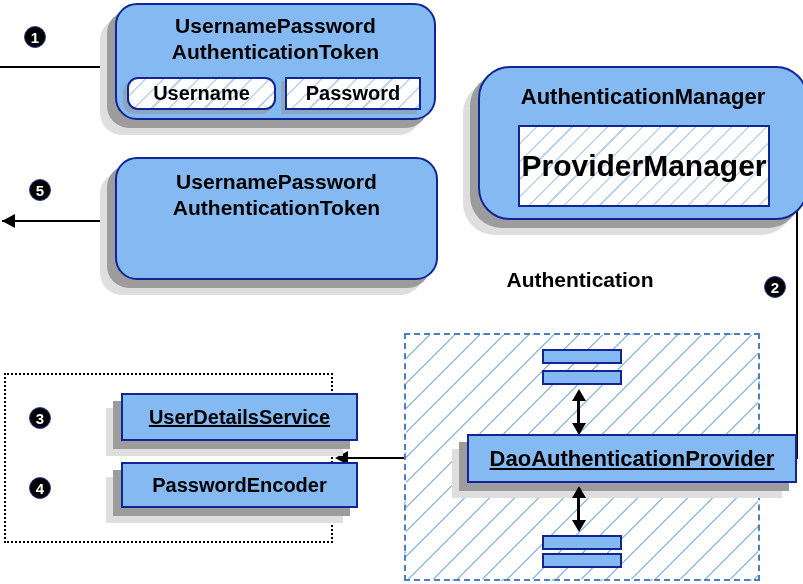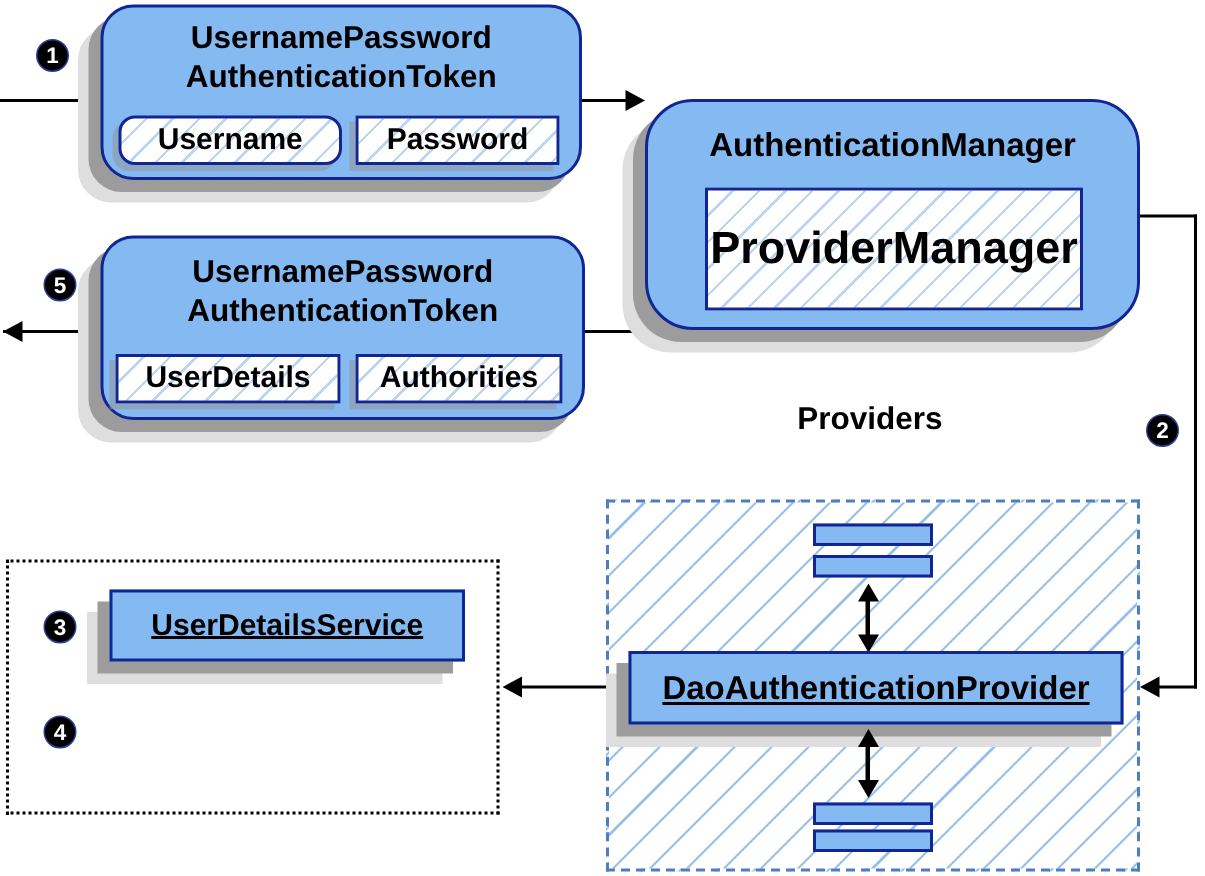--- a/index.html
+++ b/index.html
@@ -24,20 +24,21 @@
   .dbl { position:absolute; width:16px; }
   .dbl .stem { position:absolute; left:6px; top:9px; bottom:9px; width:3px; background:#000; }
   .dbl .ah-u { top:0; left:1px; }
   .dbl .ah-d { bottom:0; left:1px; }
   
   .node {
     position:absolute;
     background:#85b9f2;
     border:2px solid #112693;
     box-shadow:-8px 8px 0 0 #9c9c9c, -15px 15px 0 0 #dedede;
+    margin-left:48px;
   }
   .round { border-radius:22px; }
   .flexc { display:flex; align-items:center; justify-content:center; text-align:center; }
   .title2 { position:absolute; left:0; right:0; text-align:center; font-size:21px; line-height:26px; }
   .hatchS { background-color:#fff;
     background-image:repeating-linear-gradient(135deg, rgba(255,255,255,0) 0 11px, #bdd5f1 11px 12.5px); }
   .hatchL { background-color:#fff;
     background-image:repeating-linear-gradient(135deg, rgba(255,255,255,0) 0 16px, #96c0ea 16px 17.5px); }
   .field {
     position:absolute; border:2px solid #112693;
@@ -72,21 +73,21 @@
   <div class="vl" style="left:796px; top:143px; height:316px;"></div>
   <div class="hl" style="left:770px; top:457px; width:28px;"></div>
   <div class="ah ah-l" style="left:760px; top:451px;"></div>
 
   <div class="hl" style="left:346px; top:457px; width:73px;"></div>
   <div class="ah ah-l" style="left:335px; top:451px;"></div>
 
   <div class="region-dashed hatchL" style="left:404px; top:333px; width:356px; height:248px;"></div>
 
   <div class="grouplabel" style="left:440px; top:266px; width:280px;">
-    <div>Providers</div>
+    <div>Authentication</div>
   </div>
 
   <div class="bar" style="left:542px; top:349px;"></div>
   <div class="bar" style="left:542px; top:370px;"></div>
 
   <div class="dbl" style="left:571px; top:389px; height:46px;">
     <span class="ah ah-u"></span>
     <span class="stem"></span>
     <span class="ah ah-d"></span>
   </div>
@@ -122,34 +123,31 @@
     <div class="inner hatchS flexc" style="left:38px; top:57px; width:252px; height:82px;">
       <span>ProviderManager</span>
     </div>
   </div>
 
   <div class="node round" style="left:67px; top:157px; width:323px; height:123px;">
     <div class="title2" style="top:10px;">
       <div>UsernamePassword</div>
       <div>AuthenticationToken</div>
     </div>
-    <div class="field hatchS" style="left:8px; top:77px; width:150px; height:33px;">
-      <span>UserDetails</span>
-    </div>
-    <div class="field hatchS" style="left:168px; top:77px; width:138px; height:33px;">
-      <span>Authorities</span>
-    </div>
   </div>
 
   <div class="region-dotted" style="left:4px; top:373px; width:329px; height:170px;"></div>
 
   <div class="node flexc" style="left:73px; top:393px; width:237px; height:48px; font-size:20px;text-decoration:underline;">
     <span>UserDetailsService</span>
   </div>
 
+  <div class="node flexc" style="left:73px; top:462px; width:237px; height:46px; font-size:20px;">
+    <span>PasswordEncoder</span>
+  </div>
 
   <div class="badge" style="left:24px; top:26px;">
     <span>1</span>
   </div>
   <div class="badge" style="left:764px; top:276px;">
     <span>2</span>
   </div>
   <div class="badge" style="left:29px; top:407px;">
     <span>3</span>
   </div>

